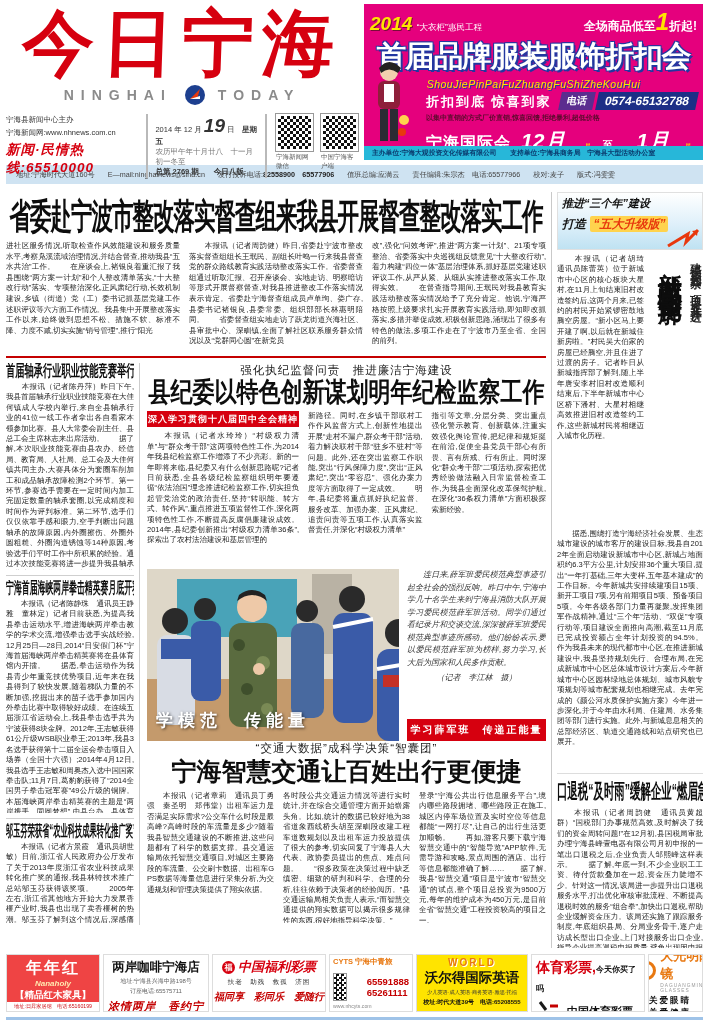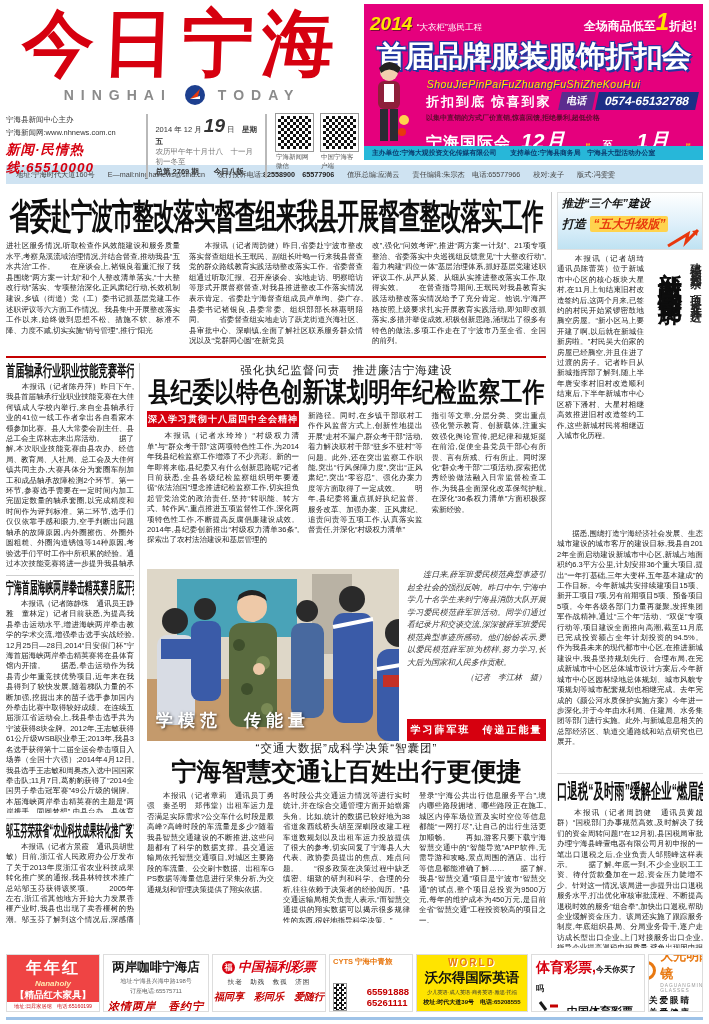--- a/index.html
+++ b/index.html
@@ -72,21 +72,21 @@
   .h2row span{font-size:22px;font-weight:900;white-space:nowrap;transform:scaleY(1.22);color:#0d0d0d}
   .threecol{display:flex;gap:9px;overflow:hidden;margin-top:4px}
   .tc1{height:150px}.tc2{height:132px}
   .tcol{flex:1;font-size:7.5px;line-height:10.4px;color:#222}
   .badge{background:#d6000f;color:#fff;font-weight:bold;font-size:9px;text-align:center;padding:3px 1px;margin-bottom:4px;letter-spacing:1px;white-space:nowrap}
   .photorow{display:flex;gap:8px;height:172px;margin-top:8px}
   .photo{width:252px;flex:none;position:relative;overflow:hidden;background:#c9b9a4}
   .overlay{position:absolute;left:9px;bottom:9px;color:#fff;font-size:17px;font-weight:900;letter-spacing:5px;text-shadow:1px 1px 3px rgba(0,0,0,.65)}
   .capcol{flex:1;display:flex;flex-direction:column;overflow:hidden}
   .caption{font-size:8px;line-height:12.5px;color:#333;font-style:italic}
-  .credit{font-size:8px;color:#333;text-align:right;margin-top:3px;font-style:italic}
+  .credit{font-size:8px;color:#333;text-align:center;margin-top:3px;font-style:italic}
   .badge2{background:#d6000f;color:#fff;font-weight:bold;font-size:10px;text-align:center;padding:4px 0;margin-top:auto;letter-spacing:2px;white-space:nowrap}
   .h3row{height:32px;display:flex;align-items:center;justify-content:center;overflow:hidden}
   .h3row span{font-size:25px;font-weight:900;white-space:nowrap;color:#0d0d0d}
   
   .banner{height:50px;background:linear-gradient(180deg,#ffffff 0%,#dff0fa 55%,#bfe2f2 100%);border:1px solid #e0e0e0;padding:3px 4px;position:relative;overflow:hidden}
   .bn1{font-size:11px;font-weight:900;font-style:italic;color:#111;white-space:nowrap}
   .bn2{margin-top:3px;white-space:nowrap}
   .bn2 .a{font-size:12px;font-weight:900;font-style:italic;color:#111}
   .bn2 .b{font-size:12px;font-weight:900;font-style:italic;color:#e8380d;background:#ffd34d;padding:1px 3px;border-radius:2px}
   .rz-row{display:flex;height:270px;overflow:hidden;margin-top:4px}
@@ -110,21 +110,21 @@
   .ad2 .s{font-size:6px;color:#666;margin-top:1px}
   .ad2 .slg{font-size:11px;color:#c40000;font-style:italic;font-weight:bold;font-family:"DejaVu Serif",serif;margin-top:3px;letter-spacing:1px}
   .ad3{width:112px;text-align:center;padding-top:3px}
   .ad3 .logo-row{display:flex;align-items:center;justify-content:center;gap:3px}
   .fudisc{width:13px;height:13px;border-radius:50%;background:#d6000f;color:#fff;font-size:8px;font-weight:bold;line-height:13px}
   .ad3 .t{font-size:13px;font-weight:900;color:#d6000f;font-style:italic}
   .ad3 .tag{font-size:6.5px;color:#333;margin-top:2px;letter-spacing:1px}
   .ad3 .slg{font-size:10px;color:#c40000;font-weight:900;font-style:italic;margin-top:3px}
   .ad4{width:76px;padding:2px 3px}
   .ad4 .brand{font-size:7.5px;font-weight:900;color:#e87811;white-space:nowrap}
-  .ad4 .row{display:flex;gap:20px;margin-top:16px;align-items:center}
+  .ad4 .row{display:flex;gap:20px;margin-top:6px;align-items:center}
   .qr2{width:26px;height:26px;background:repeating-conic-gradient(#111 0% 25%,#fff 0% 50%) 0 0/5px 5px;border:1px solid #999}
   .ad4 .ph{color:#c40000;font-weight:900;font-size:9.5px;line-height:11px}
   .ad4 .site{font-size:5.2px;color:#888;margin-top:2px}
   .ad5{width:110px;background:#ffe400;text-align:center;padding-top:2px}
   .ad5 .w{font-size:10px;font-weight:900;color:#e87811;letter-spacing:2px;text-shadow:1px 1px 0 #fff}
   .ad5 .t{font-size:13.5px;font-weight:900;color:#111;margin-top:1px}
   .ad5 .tag{font-size:5.2px;color:#333;margin-top:2px}
   .ad5 .f{font-size:6px;color:#111;font-weight:bold;margin-top:2px}
   .ad6{width:104px;padding:3px 4px}
   .ad6 .top .a{color:#d6000f;font-weight:900;font-size:14px}

